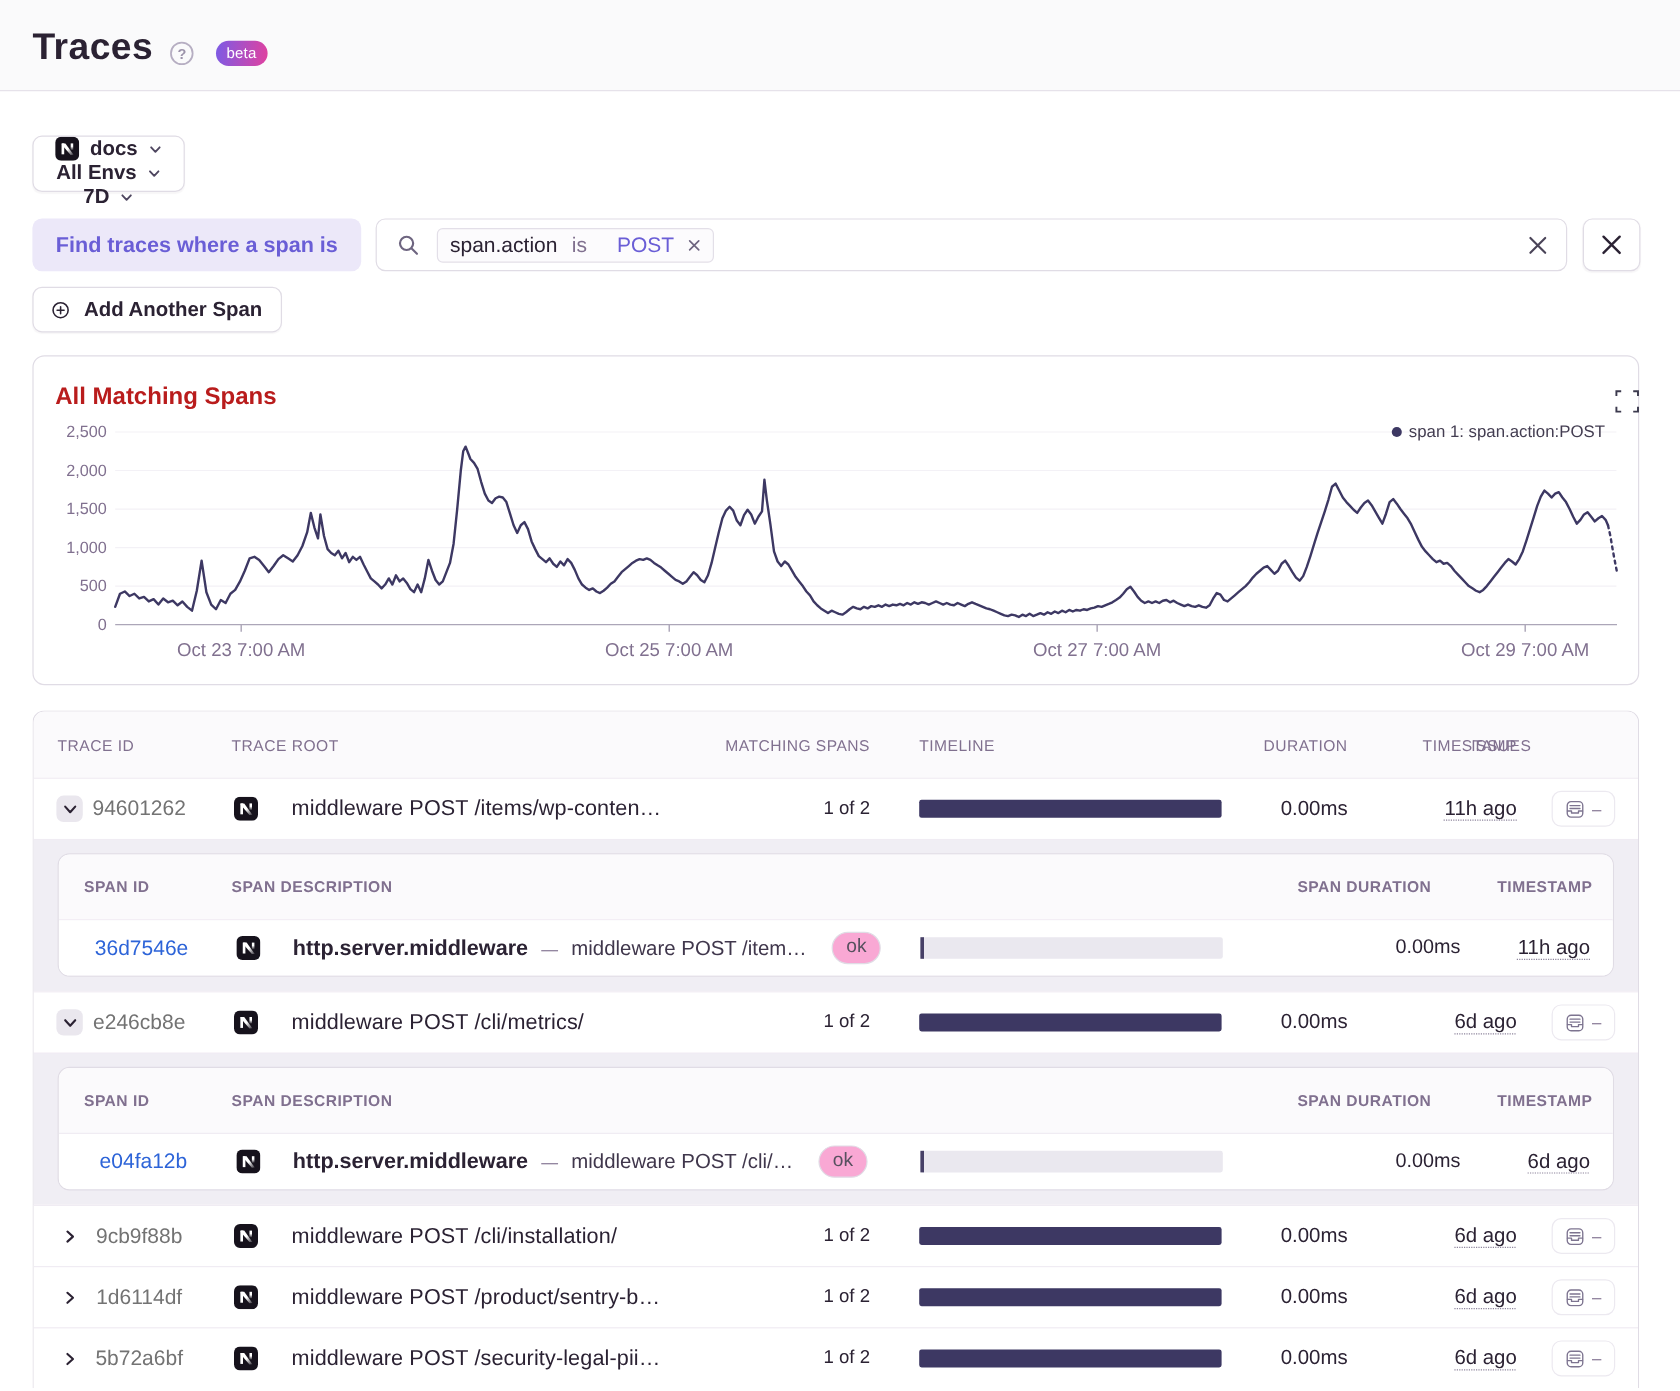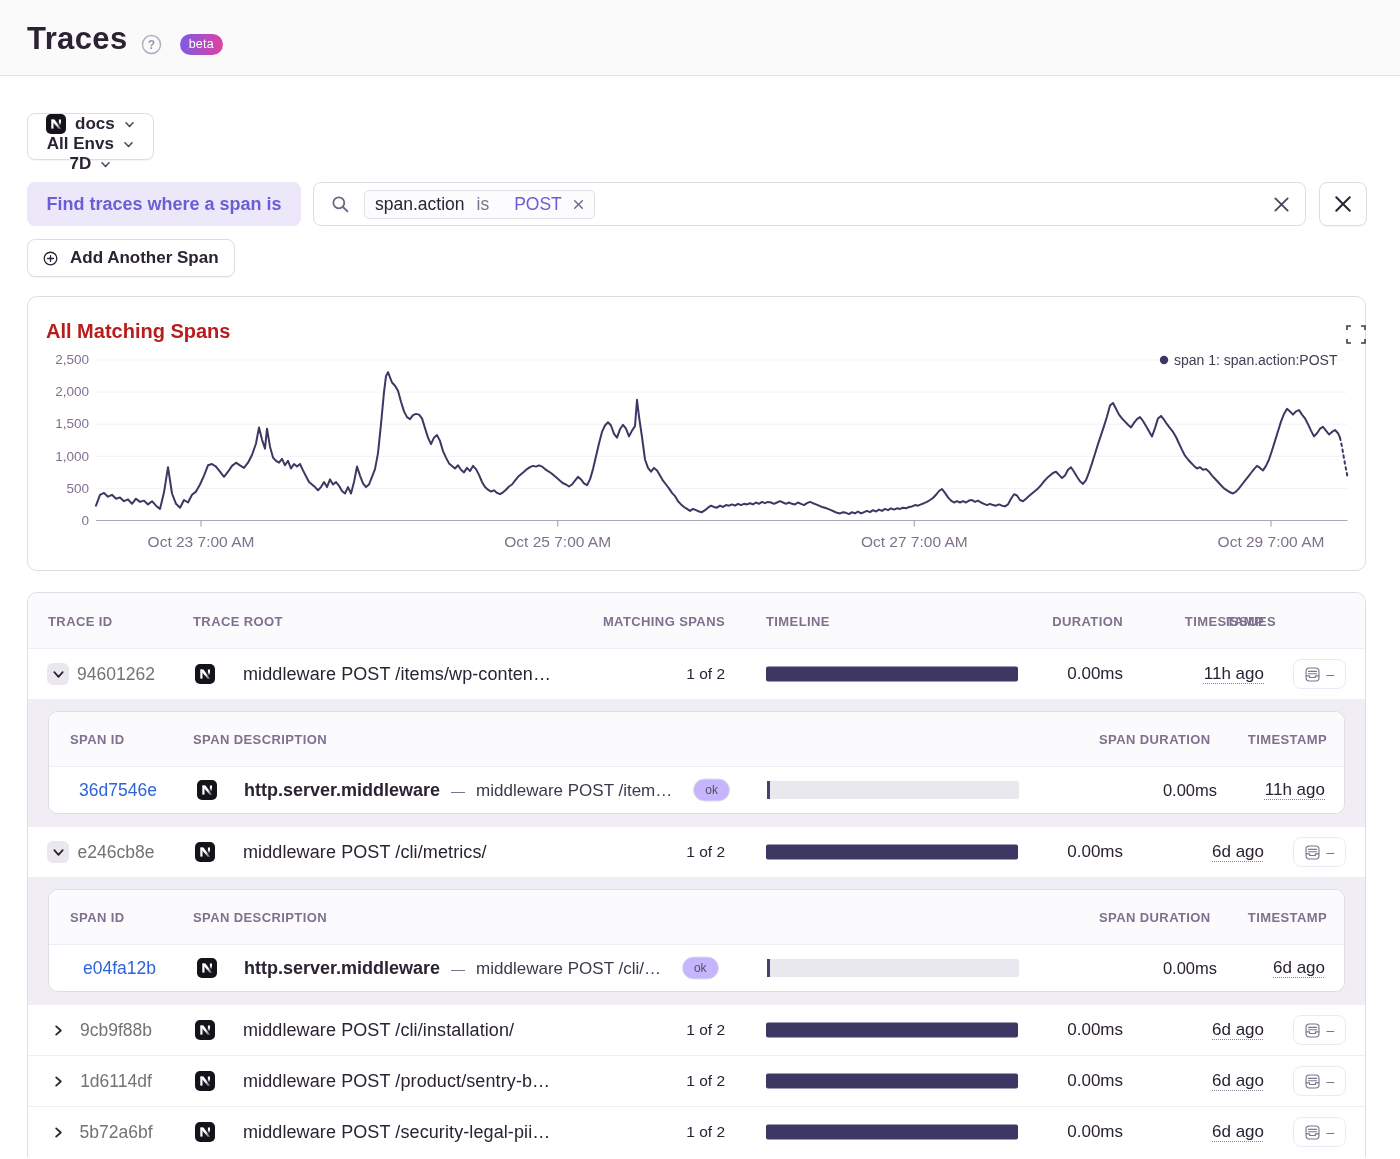--- a/index.html
+++ b/index.html
@@ -38,21 +38,21 @@
   border-radius:10px; position:relative; background:#fff; }
 .charttitle { position:absolute; left:18px; top:23px; font-size:20px; font-weight:bold; color:#b91c1c; }
 .chartsvg { position:absolute; left:0; top:0; }
 .axlab { font-size:13.5px; fill:#80708f; font-family:"Liberation Sans",sans-serif; }
 .axlab2 { font-size:15.5px; fill:#80708f; font-family:"Liberation Sans",sans-serif; }
 .legendtext { font-size:14px; fill:#433d51; font-family:"Liberation Sans",sans-serif; }
 
 .tablepanel { margin-top:21px; width:1339px; border:1px solid #e0dce5; border-radius:10px 10px 0 0;
   border-bottom:none; background:#fff; overflow:hidden; }
 .thead { position:relative; height:55px; background:#fbfafc; }
-.hcell { position:absolute; top:50%; transform:translateY(-50%); font-size:13px; font-weight:bold;
+.hcell { position:absolute; top:50%; transform:translateY(-50%); font-size:13px; font-weight:normal;
   color:#80708f; letter-spacing:0.4px; white-space:nowrap; }
 .h1 { left:20px; } .h2 { left:165px; } .h3 { left:557px; width:140px; text-align:right; }
 .h4 { left:738px; } .h5 { left:975px; width:120px; text-align:right; }
 .h6 { left:1116px; width:120px; text-align:right; } .h7 { left:1198px; width:120px; text-align:left; }
 .trow { position:relative; height:51px; background:#fff; border-top:1px solid #f0ecf3; }
 .cell { position:absolute; top:50%; transform:translateY(-50%); font-size:16px; color:#2b2233; white-space:nowrap; }
 .chevbtn { position:absolute; left:19px; top:50%; transform:translateY(-50%); width:22px; height:22px;
   border-radius:6px; display:flex; align-items:center; justify-content:center; }
 .chevbtn.open { background:#eae7ee; }
 .tid { left:47px; width:82px; text-align:center; color:#737373; font-size:17.5px; }
@@ -65,30 +65,30 @@
 u { text-decoration:underline; text-decoration-style:dotted; text-decoration-color:#8d849c; text-underline-offset:4px; text-decoration-thickness:1px; }
 .tissues { left:1265px; width:53px; height:30px; border:1px solid #ece9f0; border-radius:8px;
   display:flex; align-items:center; justify-content:center; gap:7px; }
 .dash { color:#80708f; font-size:14px; }
 .band { background:#f0eef4; border-top:1px solid #f0ecf3; padding:11px 20px 12px; }
 .subbox { border:1px solid #e0dce5; border-radius:10px; background:#fff; overflow:hidden; }
 .subhead { position:relative; height:55px; background:#fbfafc; border-bottom:1px solid #f0ecf3; }
 .scell { position:absolute; top:50%; transform:translateY(-50%); font-size:16px; color:#2b2233; white-space:nowrap; }
 .shid,.shdesc,.shdur,.shts { font-size:13px; font-weight:bold; color:#80708f; letter-spacing:0.4px; }
 .shid { left:21px; } .shdesc { left:144px; }
-.shdur { left:1050px; width:120px; text-align:left; } .shts { left:1158px; width:120px; text-align:right; }
+.shdur { left:1028px; width:120px; text-align:center; } .shts { left:1158px; width:120px; text-align:right; }
 .subrow { position:relative; height:46px; background:#fff; }
 .ssid { left:30px; width:77px; text-align:right; color:#2d64d8; font-size:17.5px; }
 .sicon { left:148px; height:20px; }
 .sdesc { left:195px; display:flex; align-items:center; }
 .sdesc b { font-weight:bold; font-size:18px; }
 .sdesc .sep { color:#80708f; margin:0 11px; font-size:14px; }
 .sdesc .sd2 { color:#40374c; font-size:17px; }
-.okpill { margin-left:21px; border:1px solid #e0dce5; background:#c4b5fd; border-radius:20px;
-  font-size:12px; color:#57515f; padding:3px 11px 4px; }
+.okpill { margin-left:21px; border:1px solid #e0dce5; background:#f9a8d4; border-radius:20px;
+  font-size:16px; color:#57515f; padding:3px 11px 4px; }
 .sbar { left:718px; width:252px; height:18px; background:#eae8ef; border-radius:2px; }
 .sbar .tick { position:absolute; left:0; top:0; width:3px; height:18px; background:#474067; }
 .sdur { left:1048px; width:120px; text-align:right; font-size:16.5px; }
 .sts { left:1156px; width:120px; text-align:right; font-size:17px; }
 </style></head>
 <body>
 <div class="topbar">
   <h1>Traces</h1>
   <span class="qm">
       <svg width="21" height="21" viewBox="0 0 20 20">

